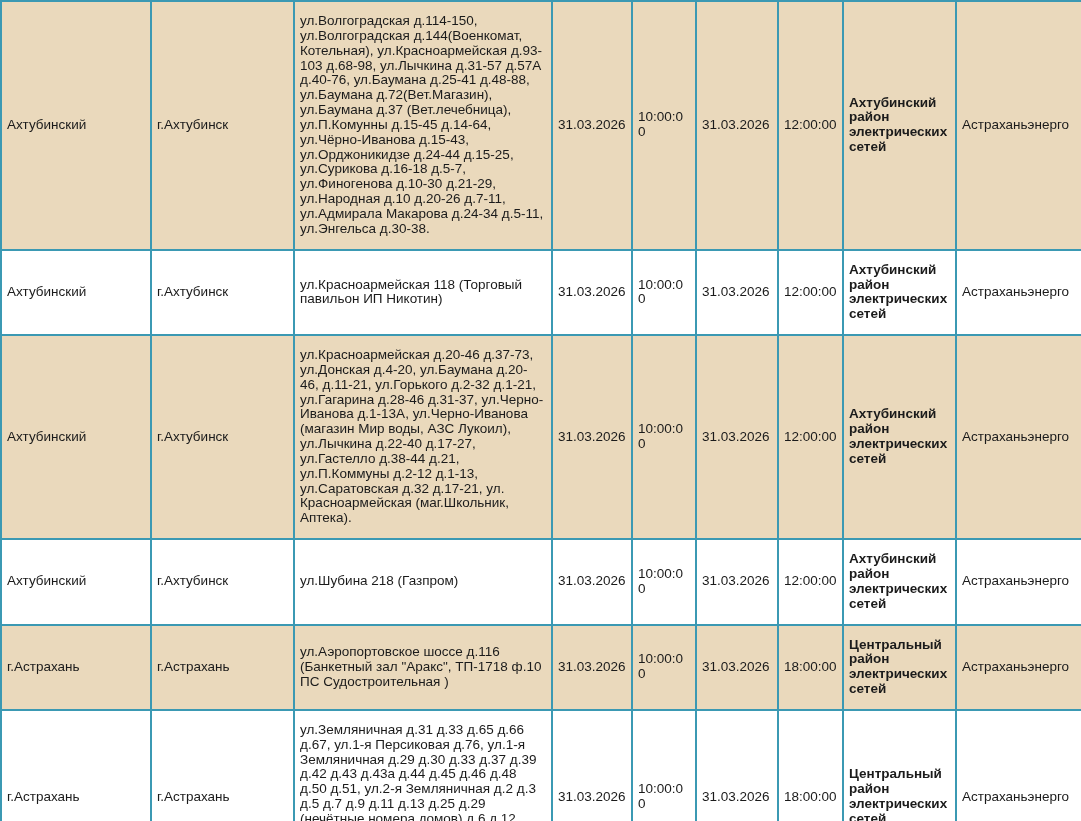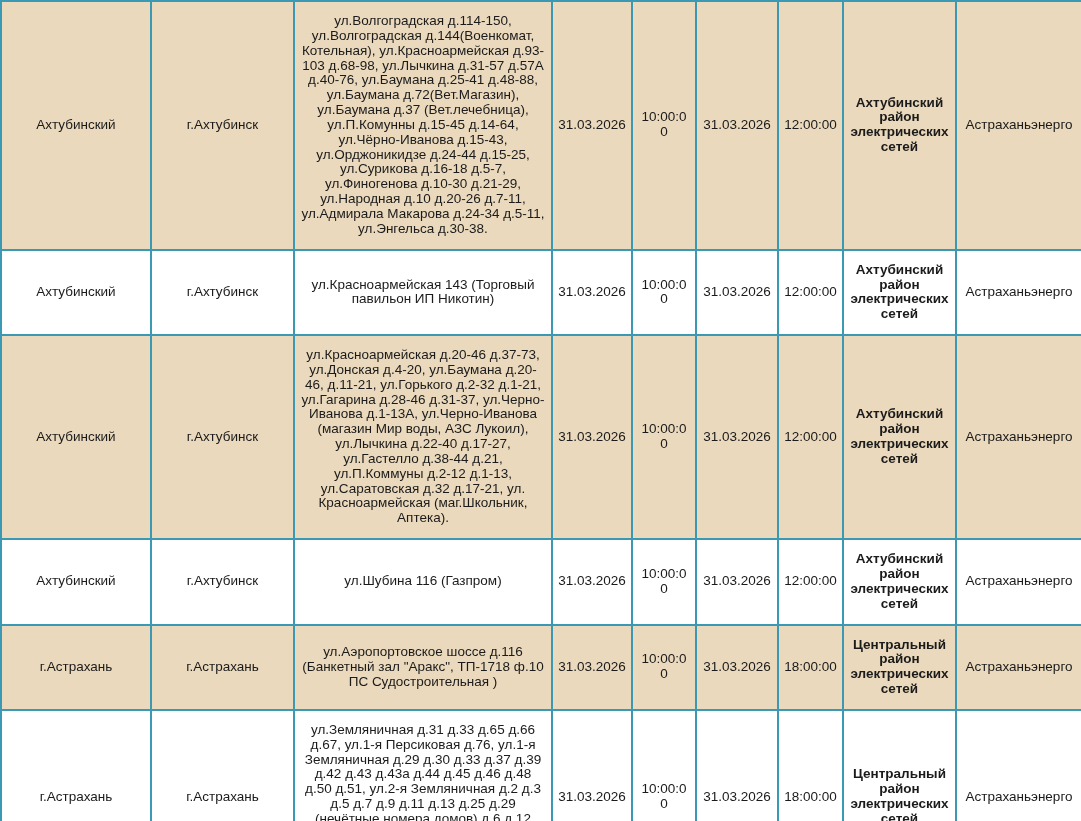--- a/index.html
+++ b/index.html
@@ -10,21 +10,20 @@
   }
   html,body{margin:0;padding:0;background:#ffffff;}
   body{width:1081px;font-family:"Liberation Sans", sans-serif;color:var(--text-color);}
   table.outage{
     border-collapse:collapse;
     table-layout:fixed;
     width:1081px;
   }
   table.outage td{
     border:2px solid var(--border-color);
-    text-align:center;
     vertical-align:middle;
     font-size:13.5px;
     line-height:1.1;
     padding:12px 5px;
     word-wrap:break-word;
   }
   table.outage tr:nth-child(odd){background:var(--row-bg-odd);}
   table.outage tr:nth-child(even){background:var(--row-bg-even);}
   td.col-addresses{line-height:1.1;}
   td.col-network{line-height:1.15;font-weight:bold;}
@@ -52,21 +51,21 @@
     <td class="col-date">31.03.2026</td>
     <td class="col-time">10:00:00</td>
     <td class="col-date">31.03.2026</td>
     <td class="col-time">12:00:00</td>
     <td class="col-network">Ахтубинский район электрических сетей</td>
     <td class="col-company">Астраханьэнерго</td>
   </tr>
       <tr style="height: 72px;">
     <td class="col-district">Ахтубинский</td>
     <td class="col-city">г.Ахтубинск</td>
-    <td class="col-addresses">ул.Красноармейская 143 (Торговый павильон ИП Никотин)</td>
+    <td class="col-addresses">ул.Красноармейская 118 (Торговый павильон ИП Никотин)</td>
     <td class="col-date">31.03.2026</td>
     <td class="col-time">10:00:00</td>
     <td class="col-date">31.03.2026</td>
     <td class="col-time">12:00:00</td>
     <td class="col-network">Ахтубинский район электрических сетей</td>
     <td class="col-company">Астраханьэнерго</td>
   </tr>
       <tr style="height: 194px;">
     <td class="col-district">Ахтубинский</td>
     <td class="col-city">г.Ахтубинск</td>
@@ -74,21 +73,21 @@
     <td class="col-date">31.03.2026</td>
     <td class="col-time">10:00:00</td>
     <td class="col-date">31.03.2026</td>
     <td class="col-time">12:00:00</td>
     <td class="col-network">Ахтубинский район электрических сетей</td>
     <td class="col-company">Астраханьэнерго</td>
   </tr>
       <tr style="height: 75px;">
     <td class="col-district">Ахтубинский</td>
     <td class="col-city">г.Ахтубинск</td>
-    <td class="col-addresses">ул.Шубина 116 (Газпром)</td>
+    <td class="col-addresses">ул.Шубина 218 (Газпром)</td>
     <td class="col-date">31.03.2026</td>
     <td class="col-time">10:00:00</td>
     <td class="col-date">31.03.2026</td>
     <td class="col-time">12:00:00</td>
     <td class="col-network">Ахтубинский район электрических сетей</td>
     <td class="col-company">Астраханьэнерго</td>
   </tr>
       <tr style="height: 74px;">
     <td class="col-district">г.Астрахань</td>
     <td class="col-city">г.Астрахань</td>

